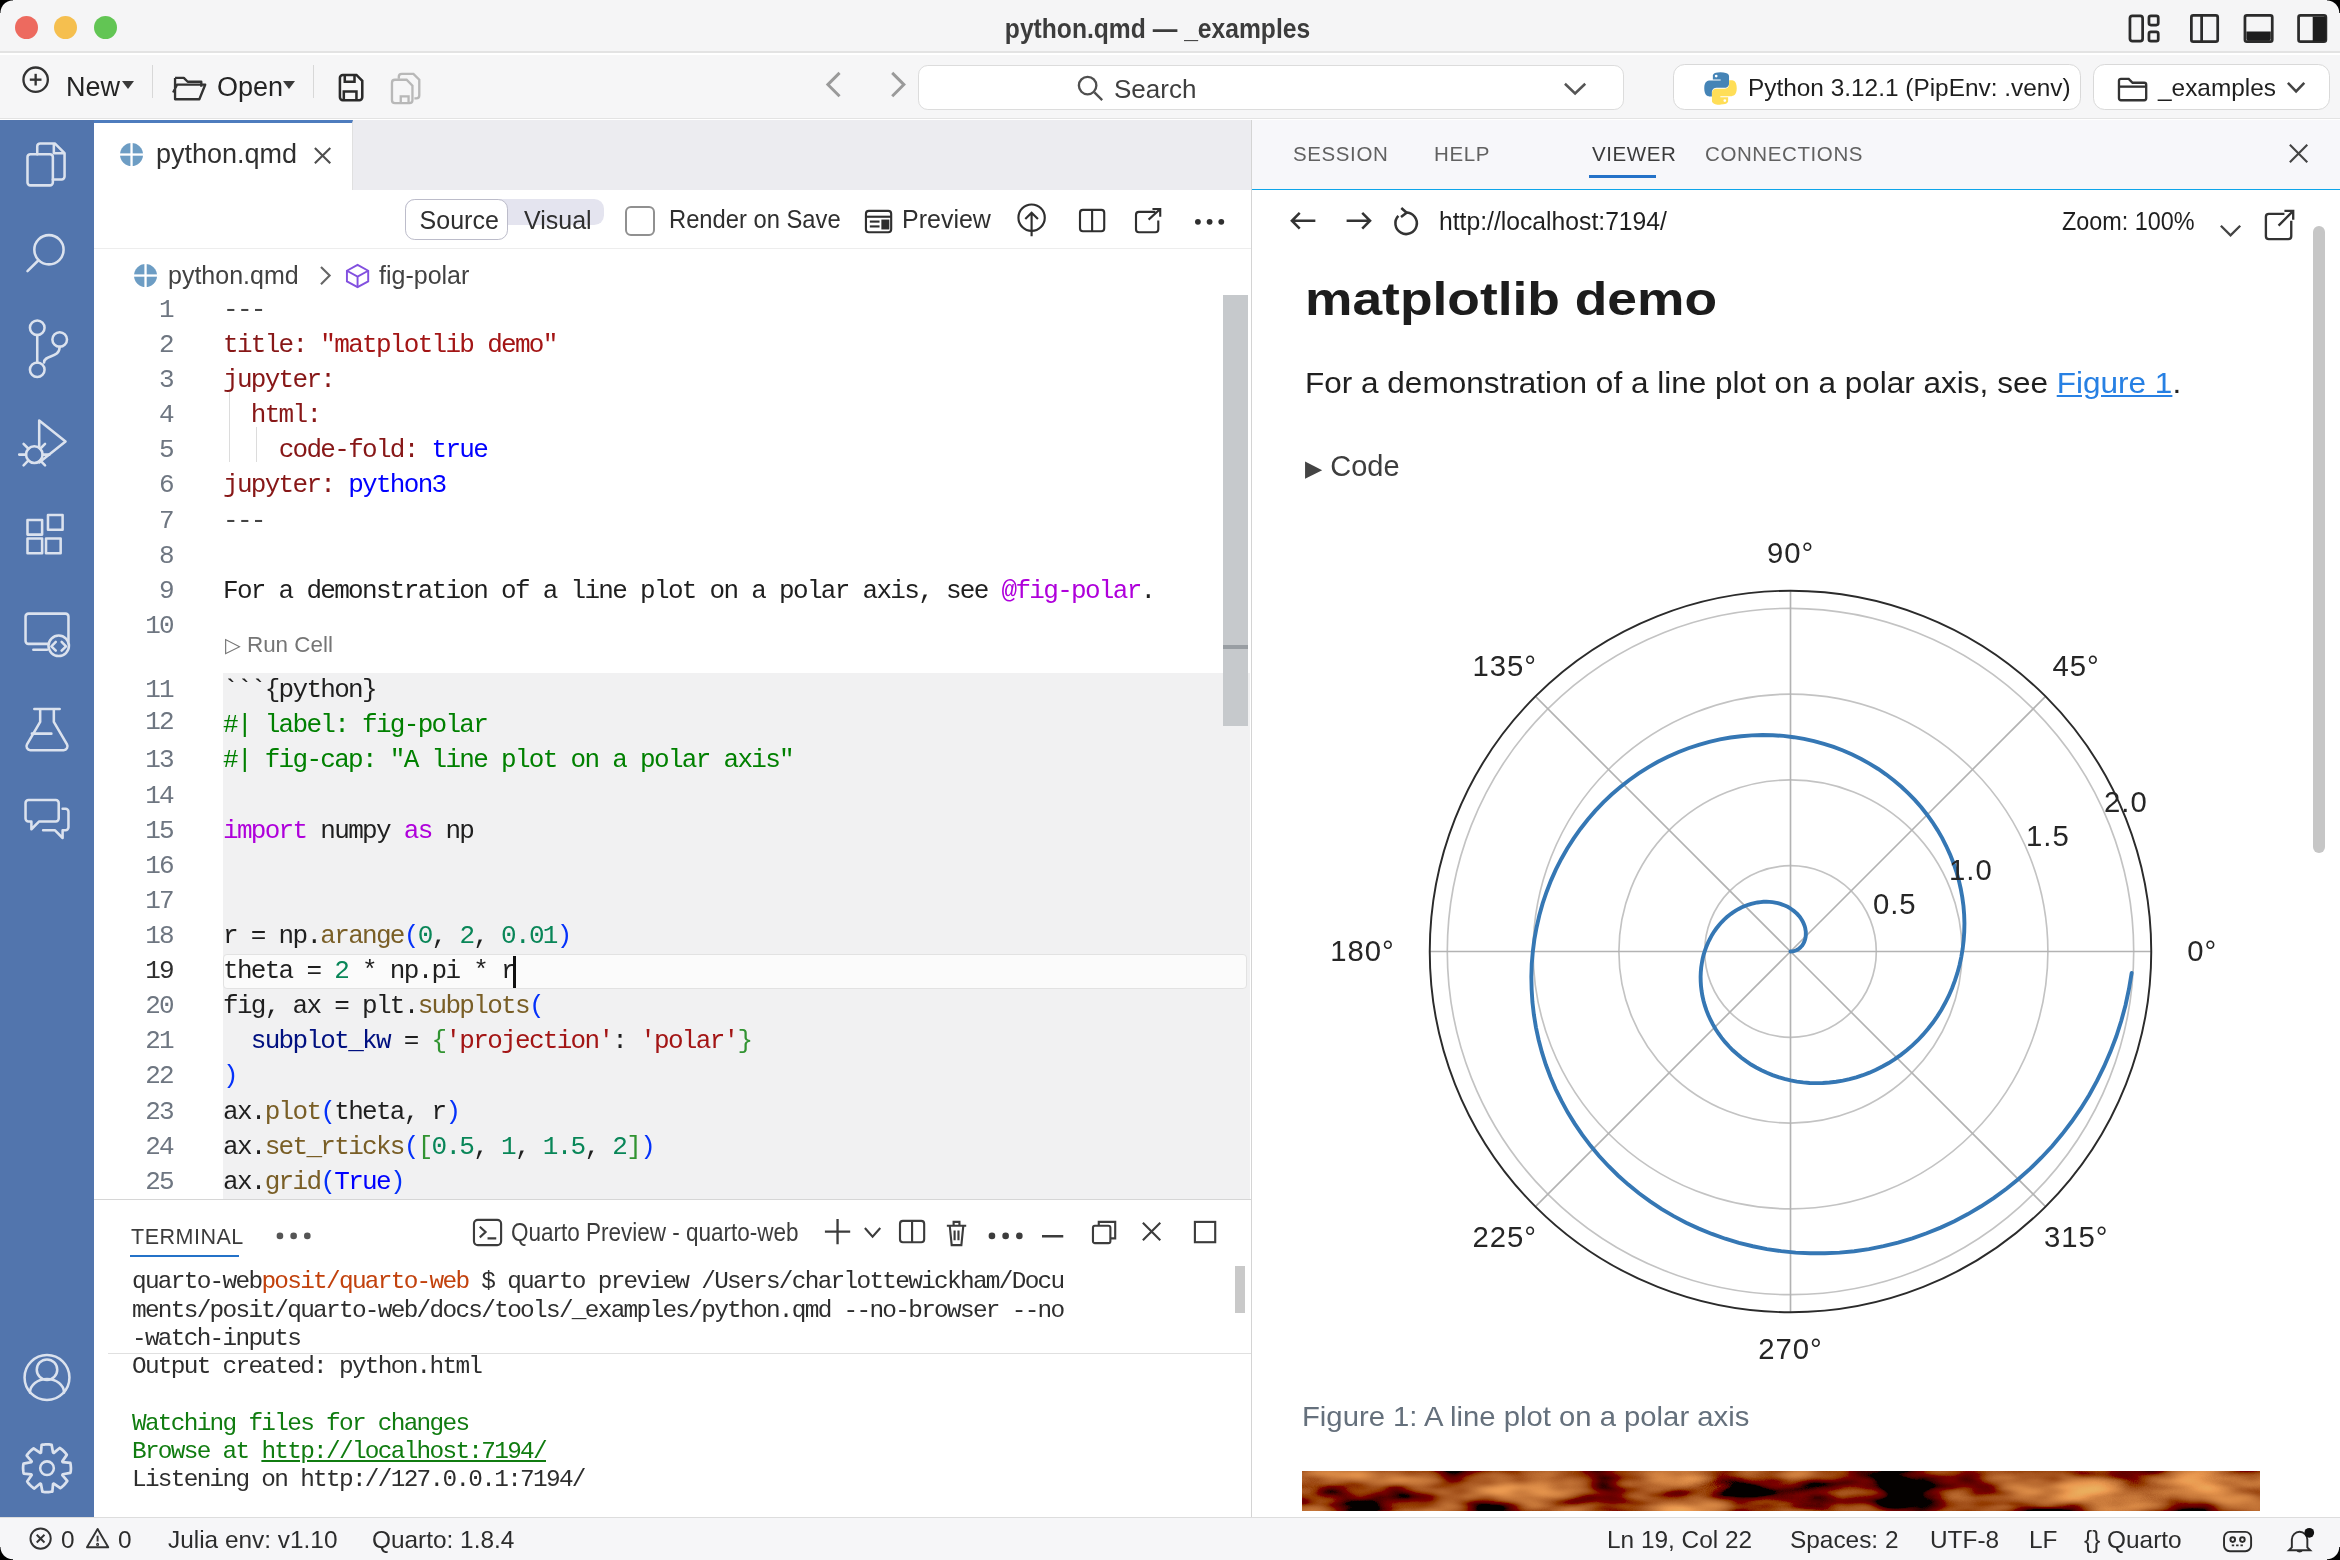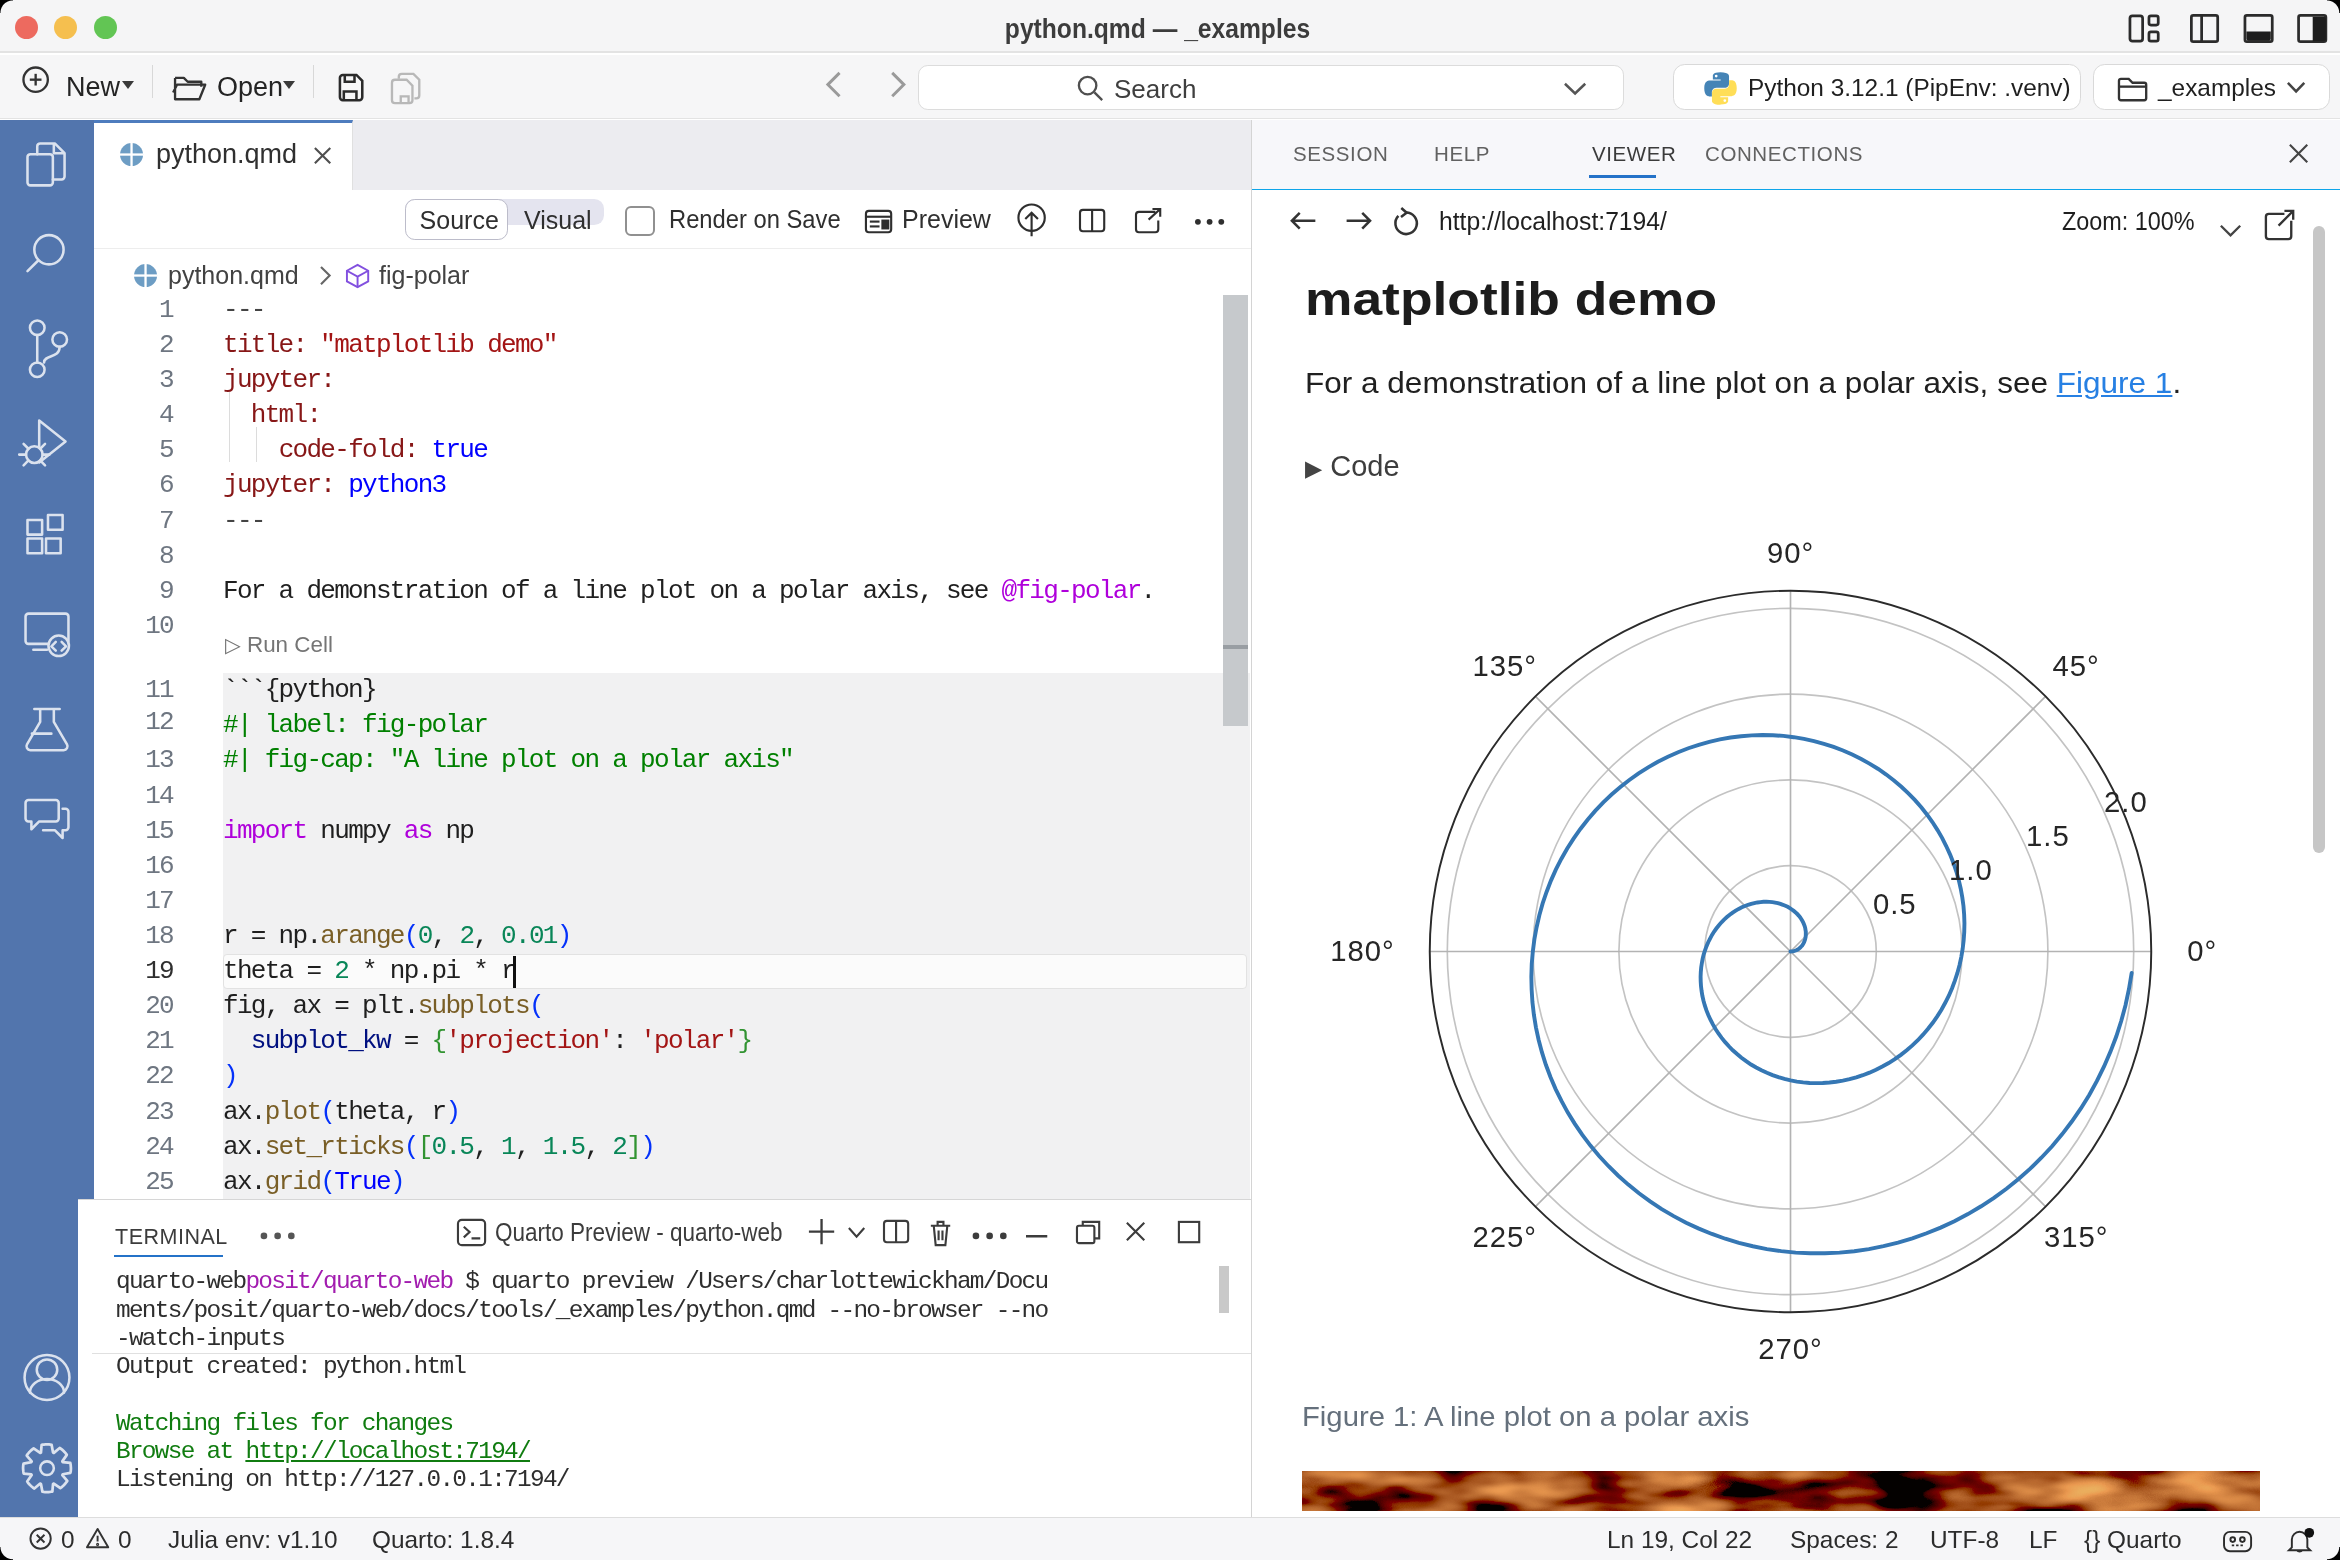--- a/index.html
+++ b/index.html
@@ -32,23 +32,23 @@
 #cellbg { position:absolute; left:129px; top:423px; width:1027px; height:526px; background:#f1f1f2; }
 #curline { position:absolute; left:129px; top:704px; width:1024px; height:35px; background:#fbfbfb; border:1px solid #e2e2e2; border-radius:3.9px; }
 .ln { position:absolute; left:0px; width:79px; text-align:right; font-family:"Liberation Mono",monospace; font-size:26px; letter-spacing:-1.7px; line-height:35px; color:#6e7681; }
 .lnc { color:#2f2f2f; }
 .cl { position:absolute; left:129px; white-space:pre; font-family:"Liberation Mono",monospace; font-size:26px; letter-spacing:-1.7px; line-height:35px; color:#1f1f1f; }
 .yk { color:#871717; } .st { color:#a31515; } .bl { color:#0000ff; } .kw { color:#af00db; }
 .cm { color:#008000; } .nu { color:#098658; } .fn { color:#795e26; } .b1 { color:#0431fa; }
 .b2 { color:#319331; } .vr { color:#001080; } .pp { color:#444; }
 #runcell { position:absolute; left:131px; top:382px; font-size:22.4px; color:#757575; }
 
-#terminal { position:absolute; left:78px; top:1199px; width:1346px; height:318px; background:#fff; border-top:1px solid #d6d6d6; }
+#terminal { position:absolute; left:94px; top:1199px; width:1346px; height:318px; background:#fff; border-top:1px solid #d6d6d6; }
 .tml { position:absolute; left:38px; white-space:pre; font-family:"Liberation Mono",monospace; font-size:24.4px; letter-spacing:-1.7px; line-height:28px; color:#2e2e2e; }
-.tb { color:#2e2e2e; } .lk { color:#a21caf;text-align:right; } .tg { color:#107c10; } .tu { text-decoration:underline; }
+.tb { color:#2e2e2e; } .lk { color:#c2410c;text-align:right; } .tg { color:#107c10; } .tu { text-decoration:underline; }
 
 #rpanel { position:absolute; left:1252px; top:120px; width:1088px; height:1397px; background:#fff; }
 #rtabs { position:absolute; left:0; top:0; width:1088px; height:70px; background:#f7f7fa; border-bottom:1px solid #0ea5e9; }
 .rtab { position:absolute; top:21.5px; font-size:20.5px; color:#616161; letter-spacing:0.6px; }
 #divider { position:absolute; left:1251px; top:120px; width:1px; height:1397px; background:#d4d4d4; }
 
 #statusbar { position:absolute; left:0; top:1517px; width:2341px; height:44px; background:#f6f6f8; border-top:1px solid #dddddd; }
 .sbt { position:absolute; top:7.8px; font-size:24.4px; color:#2c2c2c; }
 
 .corner { position:absolute; width:12.7px; height:12.7px; z-index:99; }

